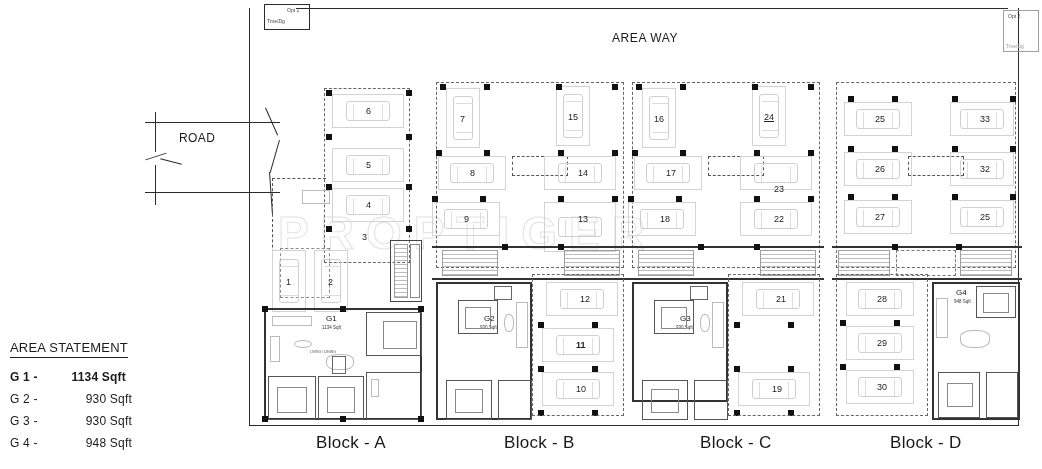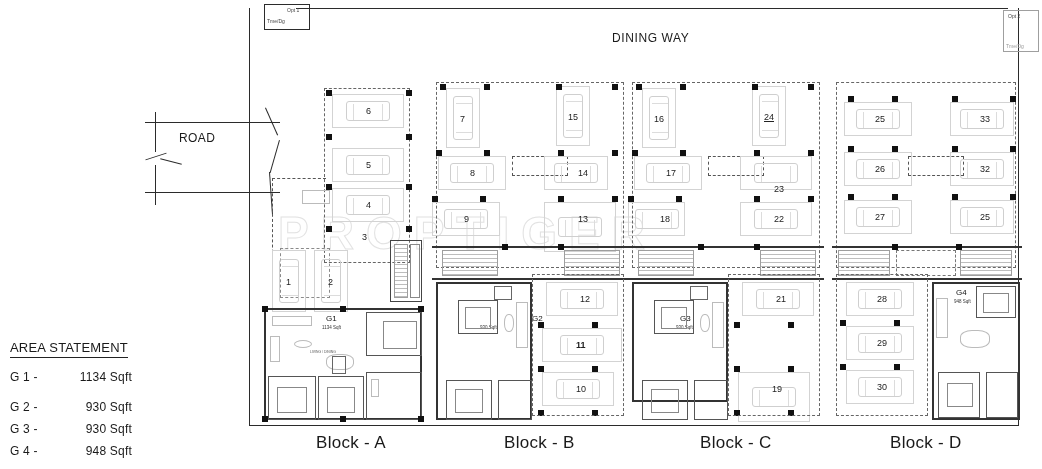--- a/index.html
+++ b/index.html
@@ -68,21 +68,21 @@
   <div class="box" style="left:264px;top:4px;width:46px;height:26px;">
     <span class="t t-opt" style="left:22px;top:2px;">Opt 1</span>
     <span class="t t-tme" style="left:2px;top:13px;">Tme/Dg</span>
   </div>
 
   <div class="box" style="left:1003px;top:10px;width:36px;height:42px;border-color:#9f9f9f;">
     <span class="t t-opt" style="left:4px;top:2px;">Opt 2</span>
     <span class="t t-tme" style="left:2px;top:32px;color:#9a9a9a;">Tme/Dg</span>
   </div>
 
-  <span class="t t-drive" style="left:612px;top:31px;">DINING WAY</span>
+  <span class="t t-drive" style="left:612px;top:31px;">AREA WAY</span>
 
   <div class="ln hl" style="left:145px;top:122px;width:135px;"></div>
   <div class="ln hl" style="left:145px;top:192px;width:135px;"></div>
   <div class="ln vl" style="left:155px;top:112px;height:40px;"></div>
   <div class="ln vl" style="left:155px;top:165px;height:40px;"></div>
   <div class="ln hl" style="left:145px;top:156px;width:22px;transform:rotate(-18deg);"></div>
   <div class="ln hl" style="left:160px;top:161px;width:22px;transform:rotate(14deg);"></div>
   <span class="t t-road" style="left:179px;top:131px;">ROAD</span>
 
   <div class="ln" style="left:265px;top:108px;width:1px;height:30px;transform:rotate(-24deg);transform-origin:top left;"></div>
@@ -187,21 +187,21 @@
     </div>
     <div class="stall" style="left:0px;top:142px;width:68px;height:34px;">
       <div class="car horz"></div>
       <span class="t t-stall" style="left:31px;top:11px;">9</span>
     </div>
 
     <div class="stall" style="left:124px;top:26px;width:34px;height:60px;">
       <div class="car vert"></div>
       <span class="t t-stall" style="left:11px;top:25px;">15</span>
     </div>
-    <div class="stall" style="left:112px;top:96px;width:64px;height:34px;">
+    <div class="stall" style="left:112px;top:96px;width:72px;height:34px;">
       <div class="car horz"></div>
       <span class="t t-stall" style="left:33px;top:11px;">14</span>
     </div>
     <div class="stall" style="left:112px;top:142px;width:72px;height:50px;">
       <div class="car horz"></div>
       <span class="t t-stall" style="left:33px;top:11px;">13</span>
     </div>
 
     <div class="col" style="left:8px;top:24px;"></div>
       <div class="col" style="left:52px;top:24px;"></div>
@@ -217,39 +217,39 @@
       <div class="col" style="left:180px;top:136px;"></div>
 
     <div class="ln hl" style="left:0px;top:186px;width:196px;background:#333;height:2px;"></div>
     <div class="ln hl" style="left:0px;top:218px;width:196px;background:#333;height:2px;"></div>
     <div class="hatch" style="left:10px;top:190px;width:56px;height:26px;"></div>
     <div class="hatch" style="left:132px;top:190px;width:56px;height:26px;"></div>
     <div class="col" style="left:70px;top:184px;"></div>
       <div class="col" style="left:126px;top:184px;"></div>
 
     <div class="box" style="left:4px;top:222px;width:96px;height:138px;border-color:#333;border-width:2px;">
-      <span class="t t-unit" style="left:46px;top:30px;margin-left:48px;">G2</span>
+      <span class="t t-unit" style="left:46px;top:30px;">G2</span>
       <span class="t t-unit-sub" style="left:42px;top:41px;">930 Sqft</span>
       <div class="box" style="left:20px;top:16px;width:40px;height:34px;border-color:#555;">
         <div class="lt2" style="left:6px;top:6px;width:26px;height:22px;"></div>
       </div>
       <div class="lt" style="left:66px;top:30px;width:10px;height:18px;border-radius:45%;"></div>
       <div class="lt" style="left:78px;top:18px;width:12px;height:46px;"></div>
       <div class="box" style="left:56px;top:2px;width:18px;height:14px;border-color:#666;"></div>
       <div class="box" style="left:8px;top:96px;width:46px;height:40px;border-color:#555;">
         <div class="lt2" style="left:8px;top:8px;width:28px;height:24px;"></div>
       </div>
       <div class="box" style="left:60px;top:96px;width:34px;height:40px;border-color:#555;"></div>
     </div>
 
     <div class="stall" style="left:114px;top:222px;width:72px;height:34px;">
       <div class="car horz"></div>
       <span class="t t-stall" style="left:33px;top:11px;">12</span>
     </div>
-    <div class="stall" style="left:110px;top:268px;width:80px;height:34px;font-weight:bold;">
+    <div class="stall" style="left:110px;top:268px;width:72px;height:34px;font-weight:bold;">
       <div class="car horz"></div>
       <span class="t t-stall" style="left:33px;top:11px;">11</span>
     </div>
     <div class="stall" style="left:110px;top:312px;width:72px;height:34px;">
       <div class="car horz"></div>
       <span class="t t-stall" style="left:33px;top:11px;">10</span>
     </div>
     <div class="col" style="left:106px;top:262px;"></div>
       <div class="col" style="left:160px;top:262px;"></div>
     <div class="col" style="left:106px;top:306px;"></div>
@@ -266,21 +266,21 @@
     <div class="dash" style="left:80px;top:96px;width:56px;height:20px;border-color:#555;"></div>
 
     <div class="stall" style="left:14px;top:28px;width:34px;height:60px;">
       <div class="car vert"></div>
       <span class="t t-stall" style="left:11px;top:25px;">16</span>
     </div>
     <div class="stall" style="left:6px;top:96px;width:68px;height:34px;">
       <div class="car horz"></div>
       <span class="t t-stall" style="left:31px;top:11px;">17</span>
     </div>
-    <div class="stall" style="left:0px;top:142px;width:57px;height:34px;">
+    <div class="stall" style="left:0px;top:142px;width:68px;height:34px;">
       <div class="car horz"></div>
       <span class="t t-stall" style="left:31px;top:11px;">18</span>
     </div>
 
     <div class="stall" style="left:124px;top:26px;width:34px;height:60px;">
       <div class="car vert"></div>
       <span class="t t-stall" style="left:11px;top:25px;text-decoration:underline;">24</span>
     </div>
     <div class="stall" style="left:112px;top:96px;width:72px;height:34px;">
       <div class="car horz"></div>
@@ -323,21 +323,21 @@
       <div class="box" style="left:8px;top:96px;width:46px;height:40px;border-color:#555;">
         <div class="lt2" style="left:8px;top:8px;width:28px;height:24px;"></div>
       </div>
       <div class="box" style="left:60px;top:96px;width:34px;height:40px;border-color:#555;"></div>
     </div>
 
     <div class="stall" style="left:114px;top:222px;width:72px;height:34px;">
       <div class="car horz"></div>
       <span class="t t-stall" style="left:33px;top:11px;">21</span>
     </div>
-    <div class="stall" style="left:110px;top:312px;width:72px;height:50px;">
+    <div class="stall" style="left:110px;top:312px;width:72px;height:34px;">
       <div class="car horz"></div>
       <span class="t t-stall" style="left:33px;top:11px;">19</span>
     </div>
     <div class="col" style="left:106px;top:262px;"></div>
       <div class="col" style="left:160px;top:262px;"></div>
     <div class="col" style="left:106px;top:306px;"></div>
       <div class="col" style="left:160px;top:306px;"></div>
     <div class="col" style="left:106px;top:350px;"></div>
       <div class="col" style="left:160px;top:350px;"></div>
     <div class="dash" style="left:100px;top:214px;width:92px;height:142px;border-color:#666;"></div>
@@ -426,21 +426,21 @@
         <div class="lt2" style="left:8px;top:10px;width:26px;height:24px;"></div>
       </div>
       <div class="box" style="left:52px;top:88px;width:32px;height:46px;border-color:#555;"></div>
     </div>
   </div>
   <span class="t t-block" style="left:890px;top:433px;">Block - D</span>
 
   <div class="abs" style="left:10px;top:338px;">
     <div class="t t-area-h" style="position:relative;left:0;top:0;display:inline-block;">AREA STATEMENT</div>
     <div style="margin-top:12px;">
-      <div style="display:flex;gap:6px;margin-bottom:16px;">
+      <div style="display:flex;gap:0;margin-bottom:8px;font-weight:bold;">
         <span class="t-area-r" style="display:inline-block;width:44px;">G 1  -</span>
         <span class="t-area-r" style="display:inline-block;width:72px;text-align:right;">1134 Sqft</span>
       </div>
       <div style="display:flex;gap:6px;margin-bottom:8px;">
         <span class="t-area-r" style="display:inline-block;width:44px;">G 2  -</span>
         <span class="t-area-r" style="display:inline-block;width:72px;text-align:right;">930 Sqft</span>
       </div>
       <div style="display:flex;gap:6px;margin-bottom:8px;">
         <span class="t-area-r" style="display:inline-block;width:44px;">G 3  -</span>
         <span class="t-area-r" style="display:inline-block;width:72px;text-align:right;">930 Sqft</span>

